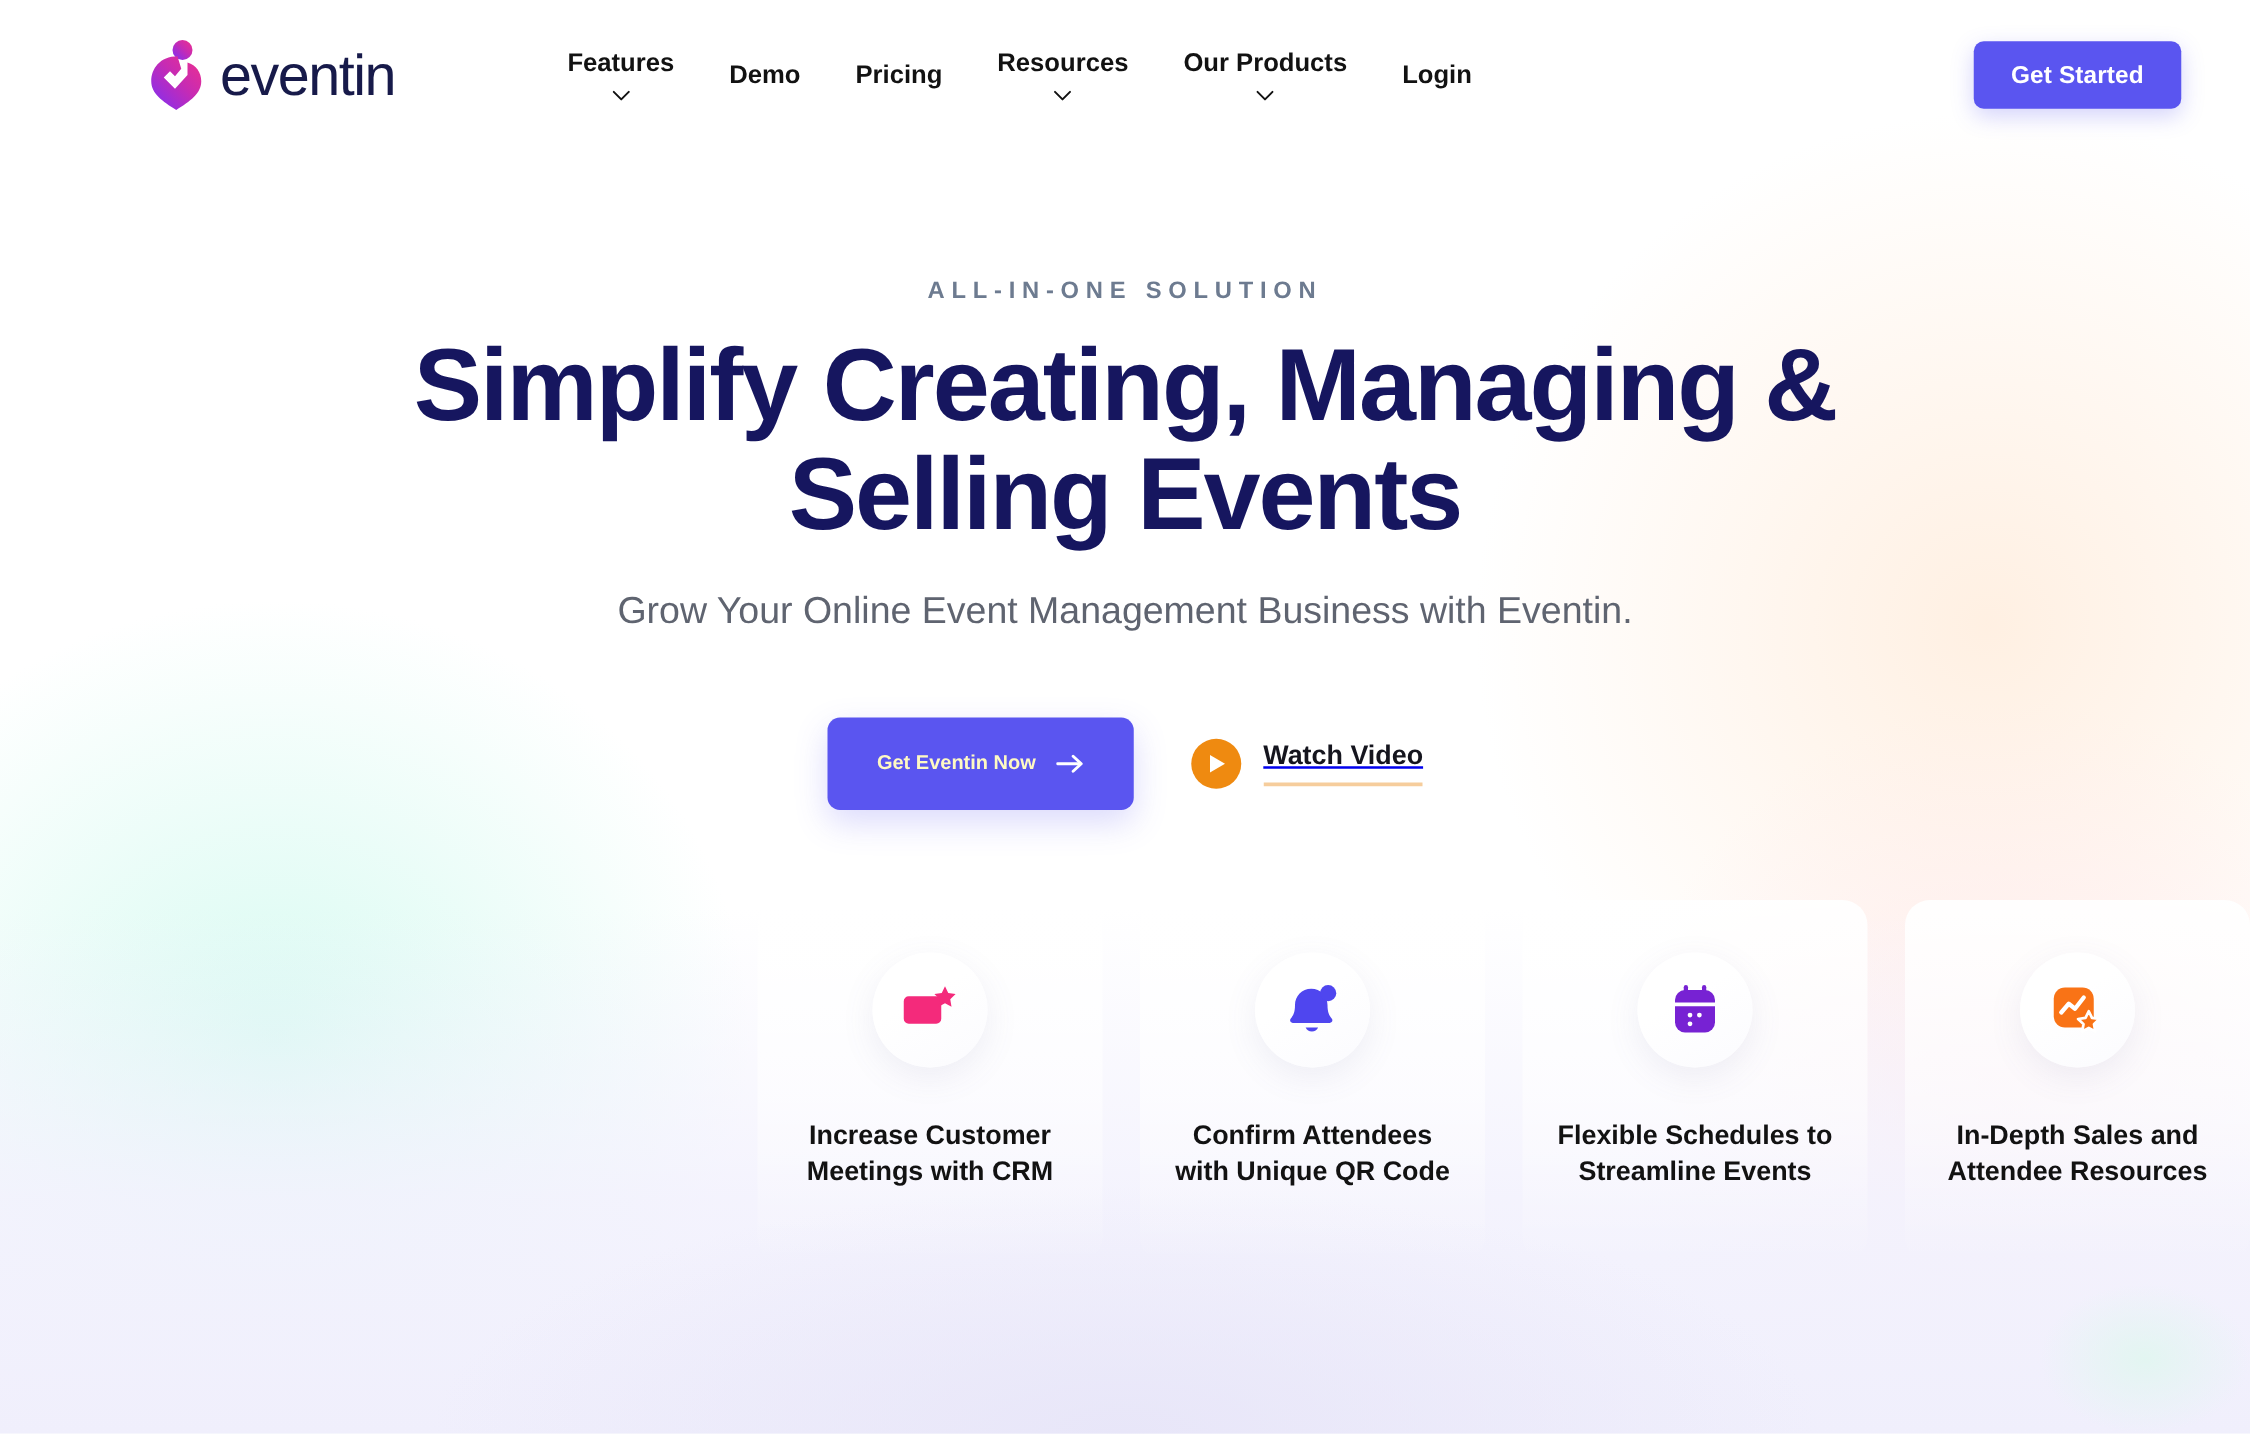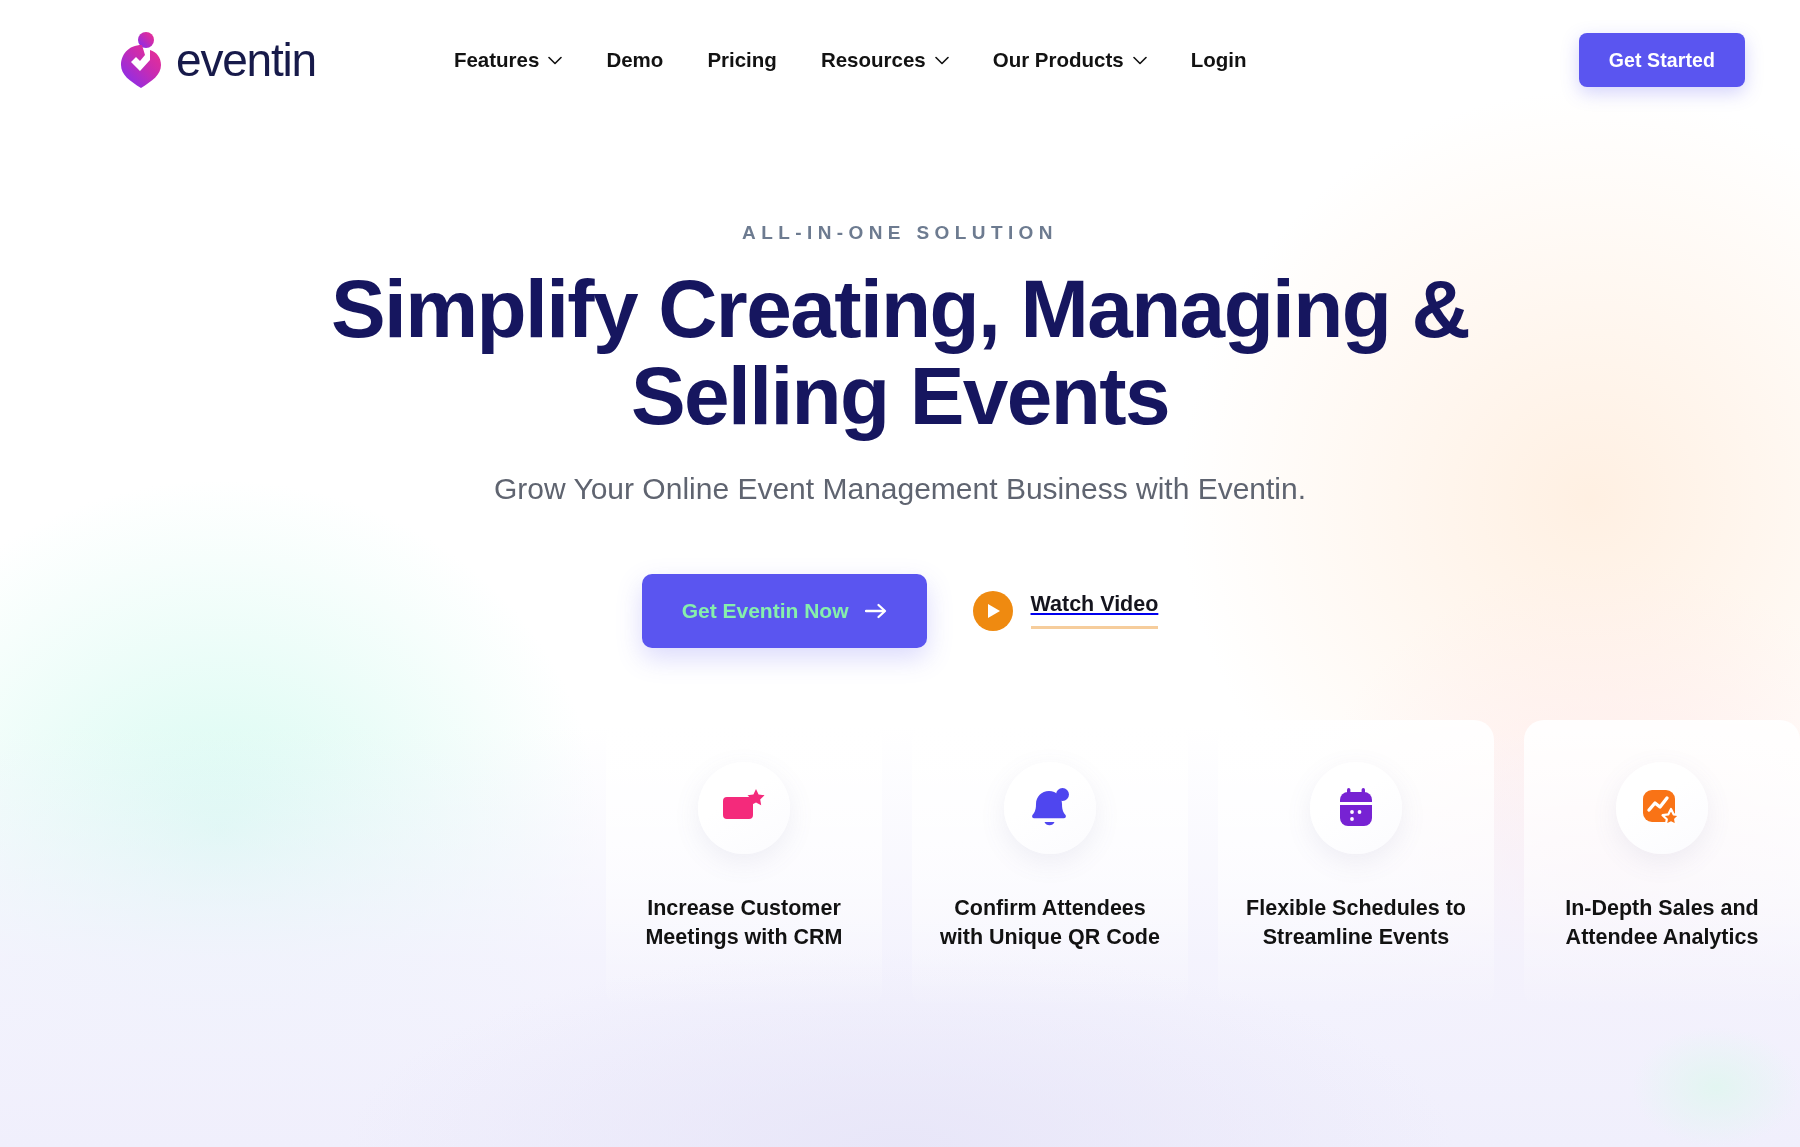--- a/index.html
+++ b/index.html
@@ -58,20 +58,21 @@
 
   nav {
     display:flex; align-items:center; gap:0;
     margin-left:116px;
   }
   .nav-item {
     display:flex; align-items:center; gap:9px;
     font-size:20.5px; font-weight:700; color:#121212;
     padding:10px 22px; cursor:pointer; white-space:nowrap;
     text-decoration:none;
+    flex-direction:column;
   }
   .chev { width:14px; height:9px; display:block; flex:0 0 auto; }
 
   .btn-start {
     margin-left:auto;
     background:#5a55f0;
     color:#fff; border:none; border-radius:8px;
     font-family:inherit; font-size:19.5px; font-weight:700;
     padding:0 30px; height:54px; cursor:pointer;
     letter-spacing:.1px;
@@ -92,22 +93,22 @@
   .subtitle {
     margin-top:32px;
     font-size:30px; color:#5f6470; font-weight:400;
   }
 
   .cta-row {
     margin-top:68px;
     display:flex; align-items:center; justify-content:center; gap:46px;
   }
   .btn-primary {
-    background:#5a55f0; color:#86efac; border:none; border-radius:10px;
-    font-family:inherit; font-size:21px; font-weight:700;
+    background:#5a55f0; color:#fef9c3; border:none; border-radius:10px;
+    font-family:inherit; font-size:16px; font-weight:700;
     height:74px; padding:0 40px; cursor:pointer;
     display:inline-flex; align-items:center; gap:16px;
     box-shadow:0 10px 26px rgba(90,85,240,.22);
   }
   .arrow { width:22px; height:16px; display:block; }
 
   .watch {
     display:inline-flex; align-items:center; gap:18px; cursor:pointer;
   }
   .play-circle {
@@ -319,18 +320,18 @@
   <div class="card">
     <span class="icon-bubble">
       <svg viewBox="0 0 44 44">
         <rect x="3" y="4" width="32" height="32" rx="9" fill="#f97316"></rect>
         <path d="M9 24 l6-7 5 4 7-9" fill="none" stroke="#fff" stroke-width="3.4" stroke-linecap="round" stroke-linejoin="round"></path>
         <path d="M31 23 l2.6 5.3 5.9.9-4.3 4.1 1 5.8-5.2-2.7-5.2 2.7 1-5.8-4.3-4.1 5.9-.9z" fill="#f97316" stroke="#fff" stroke-width="2.2" stroke-linejoin="round"></path>
       </svg>
     </span>
     <div class="card-title">
       <span>In-Depth Sales and</span><br>
-      <span>Attendee Analytics</span>
+      <span>Attendee Resources</span>
     </div>
   </div>
 
 
 </section>
 
 </body></html>

